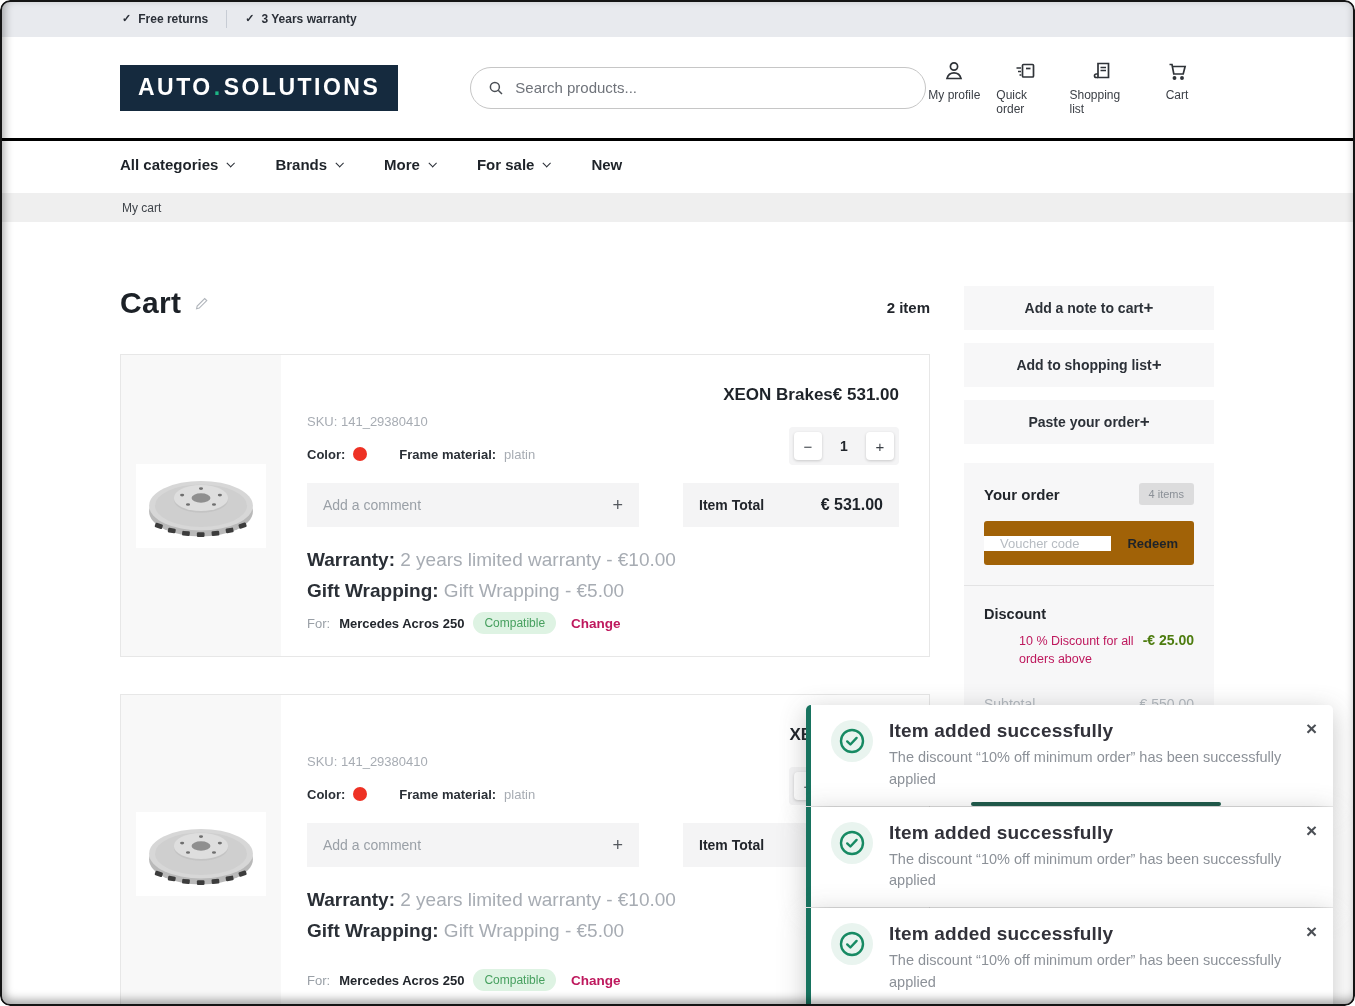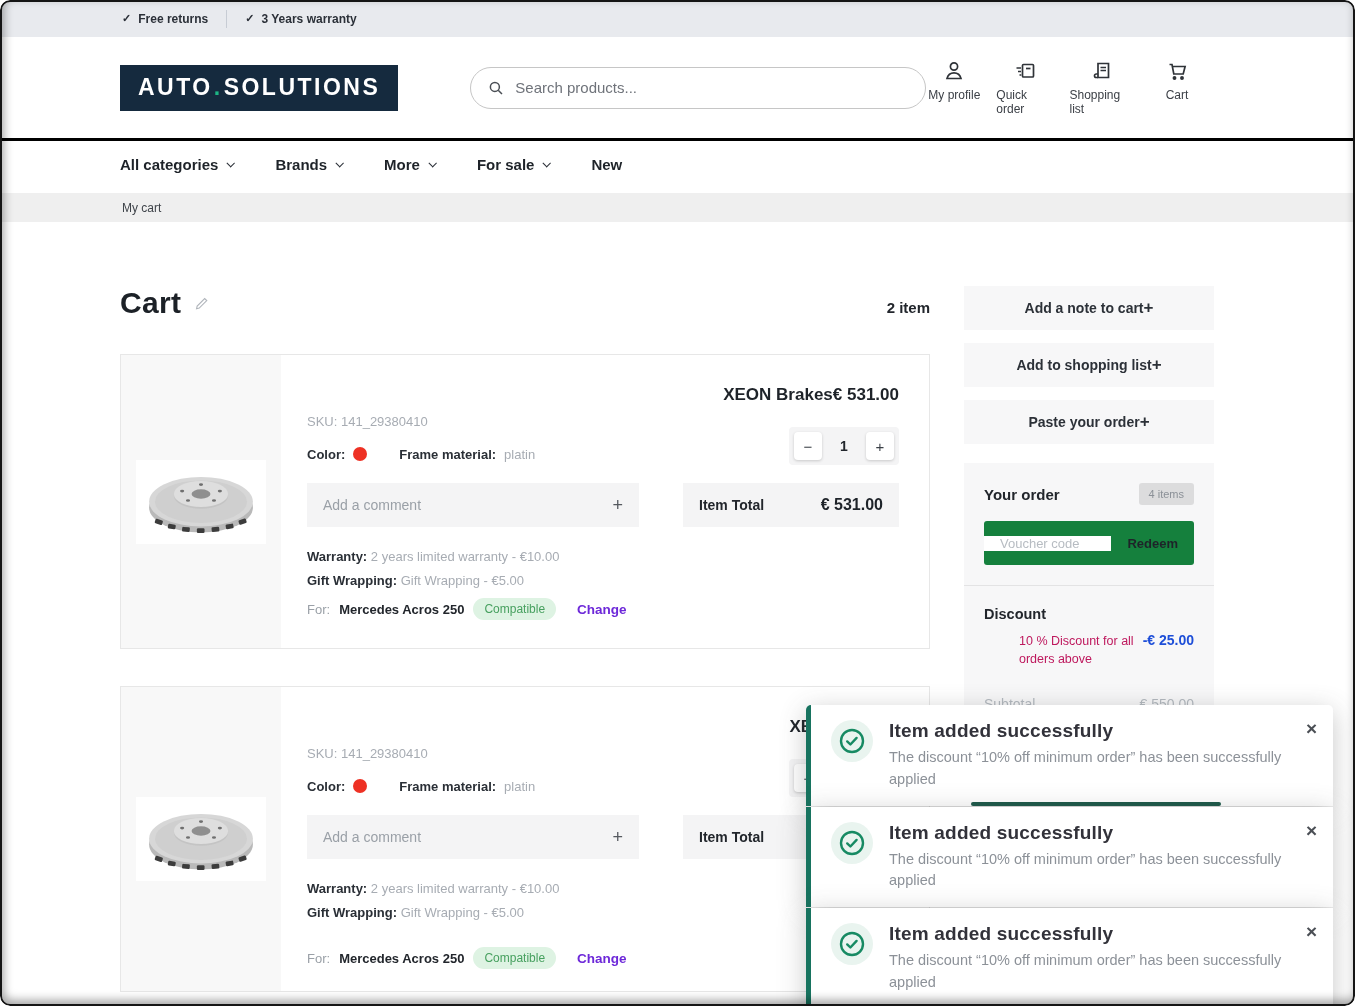--- a/index.html
+++ b/index.html
@@ -67,48 +67,48 @@
   .stepper { background:#f4f4f5; border-radius:4px; height:38px; width:110px; display:flex; align-items:center; justify-content:space-between; padding:5px; margin-top:-16px; }
   .stepbtn { width:28px; height:28px; background:#fff; border:none; border-radius:4px; box-shadow:0 1px 3px rgba(0,0,0,.18); font-size:15px; color:#3a3f46; cursor:pointer; line-height:1; }
   .qty { font-size:14px; font-weight:700; color:#22262c; }
   .ct-row { display:flex; gap:44px; margin-top:18px; }
   .comment { width:332px; height:44px; background:#f4f4f5; display:flex; align-items:center; padding:0 16px; cursor:text; }
   .comment .ph { flex:1; font-size:14px; color:#9aa0a7; }
   .plus { font-size:18px; color:#55595f; font-weight:400; }
   .itotal { width:216px; height:44px; background:#f4f4f5; display:flex; align-items:center; justify-content:space-between; padding:0 16px;gap:27px; }
   .itotal .l { font-size:14px; font-weight:700; color:#22262c; }
   .itotal .v { font-size:16px; font-weight:700; color:#1e2329; }
-  .wline { margin-top:22px; font-size:13px; }
+  .wline { margin-top:22px; font-size:19px; }
   .wline + .wline { margin-top:9px; }
   .del-row { display:flex; justify-content:flex-end; margin-top:2px; }
   .delete { display:flex; align-items:center; gap:6px; font-size:13px; color:#8b9097; cursor:pointer; }
   .for-row { display:flex; align-items:center; gap:9px; margin-top:10px; font-size:13px; }
   .forlbl { color:#9aa0a7; }
   .vehicle { font-weight:700; color:#22262c; }
   .badge-compat { background:#def3e3; color:#47a05f; font-size:12px; padding:4px 11px; border-radius:12px; }
-  .change { font-size:13.5px; font-weight:700; color:#6d28d9; cursor:pointer; margin-left:12px; }
+  .change { font-size:13.5px; font-weight:700; color:#be185d; cursor:pointer; margin-left:6px; }
 
   
   .accordion { height:44px; background:#f7f7f8; display:flex; align-items:center; justify-content:center; padding:0 20px; cursor:pointer; }
   .accordion + .accordion { margin-top:13px; }
   .accordion .l { font-size:14px; font-weight:700; color:#2c3138; }
   .accordion .plus { font-size:17px; color:#2c3138; font-weight:700; }
   .orderpanel { margin-top:19px; background:#f7f7f8; padding:20px; }
   .op-head { display:flex; align-items:center; justify-content:space-between; }
   .op-title { font-size:15px; font-weight:700; color:#22262c; }
   .op-badge { background:#dcdcdd; color:#8b9097; font-size:11px; padding:5px 10px; border-radius:3px; }
-  .voucher { margin-top:16px; background:#15803d; border-radius:3px; height:44px; display:flex; align-items:center; }
+  .voucher { margin-top:16px; background:#a16207; border-radius:3px; height:44px; display:flex; align-items:center; }
   .voucher input { flex:1; border:none; outline:none; padding:0 0 0 16px; font-size:13px; font-family:inherit; color:#333; min-width:0; }
   .voucher input::placeholder { color:#b7bcc2; }
   .redeem { border:none; background:none; font-size:13px; font-weight:700; color:#1e2329; padding:0 16px; cursor:pointer; font-family:inherit; }
   .op-div { border-top:1px solid #e3e3e4; margin:20px -20px 0; }
   .disc-title { margin-top:20px; font-size:14.5px; font-weight:700; color:#22262c; }
   .disc-row { display:flex; justify-content:space-between; margin-top:10px; }
   .disc-desc { width:152px; font-size:12.5px; line-height:1.45; color:#be185d;margin-left:35px; }
-  .disc-val { font-size:14px; font-weight:700; color:#1d4ed8; white-space:nowrap; }
+  .disc-val { font-size:14px; font-weight:700; color:#4d7c0f; white-space:nowrap; }
   .sumrows { margin-top:28px; }
   .sumrow { display:flex; justify-content:space-between; font-size:14px; color:#b3b9bf; margin-top:9px; }
   .grandrow { display:flex; justify-content:space-between; font-size:15px; font-weight:700; color:#383e45; margin-top:12px; }
 
   
   .toasts { position:absolute; top:705px; right:22px; width:527px; z-index:100; }
   .toast { position:relative; background:#fff; border-left:5px solid #17735f; box-shadow:0 6px 26px rgba(70,70,70,.30); padding:15px 20px 15px 20px; min-height:94px; margin-bottom:1px; display:flex; gap:16px; }
   .toast:first-child { border-radius:5px 5px 0 0; }
   .toast:last-child { min-height:116px; }
   .t-ic { width:42px; height:42px; border-radius:50%; background:#e9f4ef; flex:none; display:flex; align-items:center; justify-content:center; }

